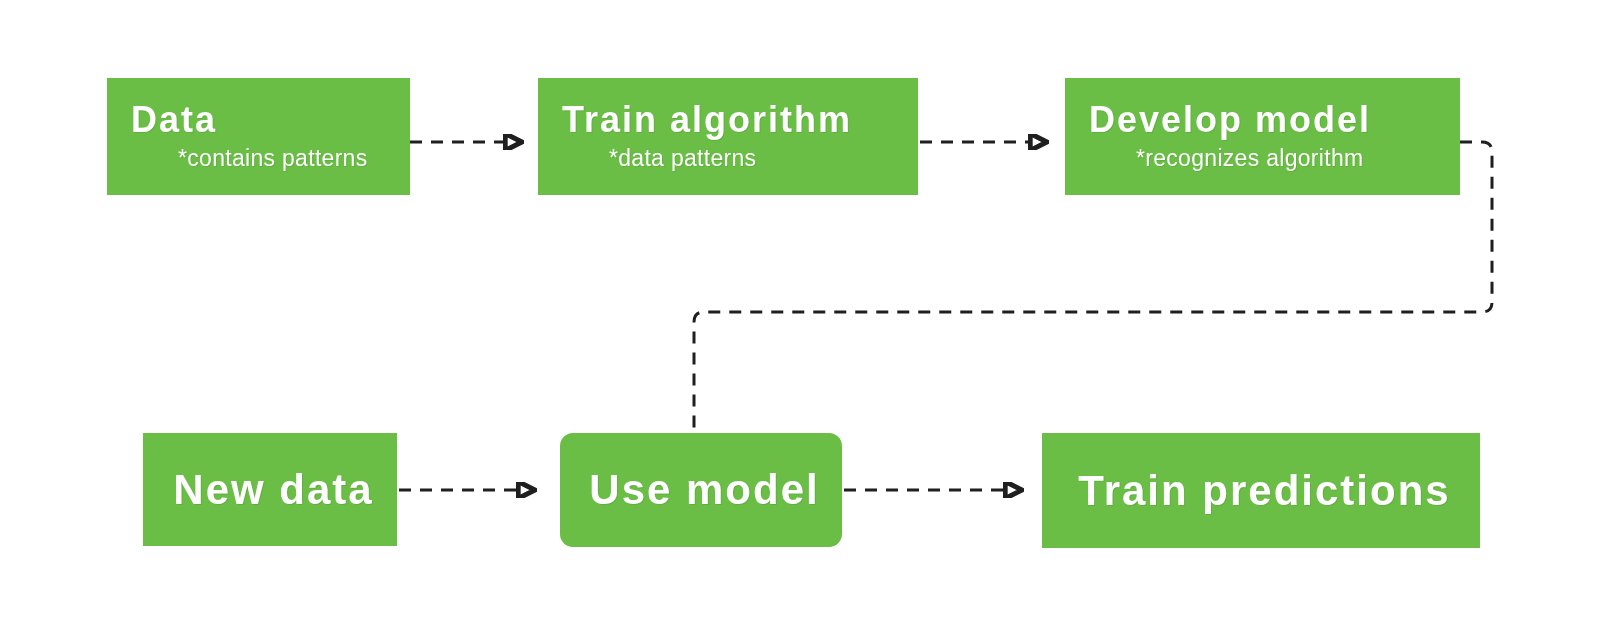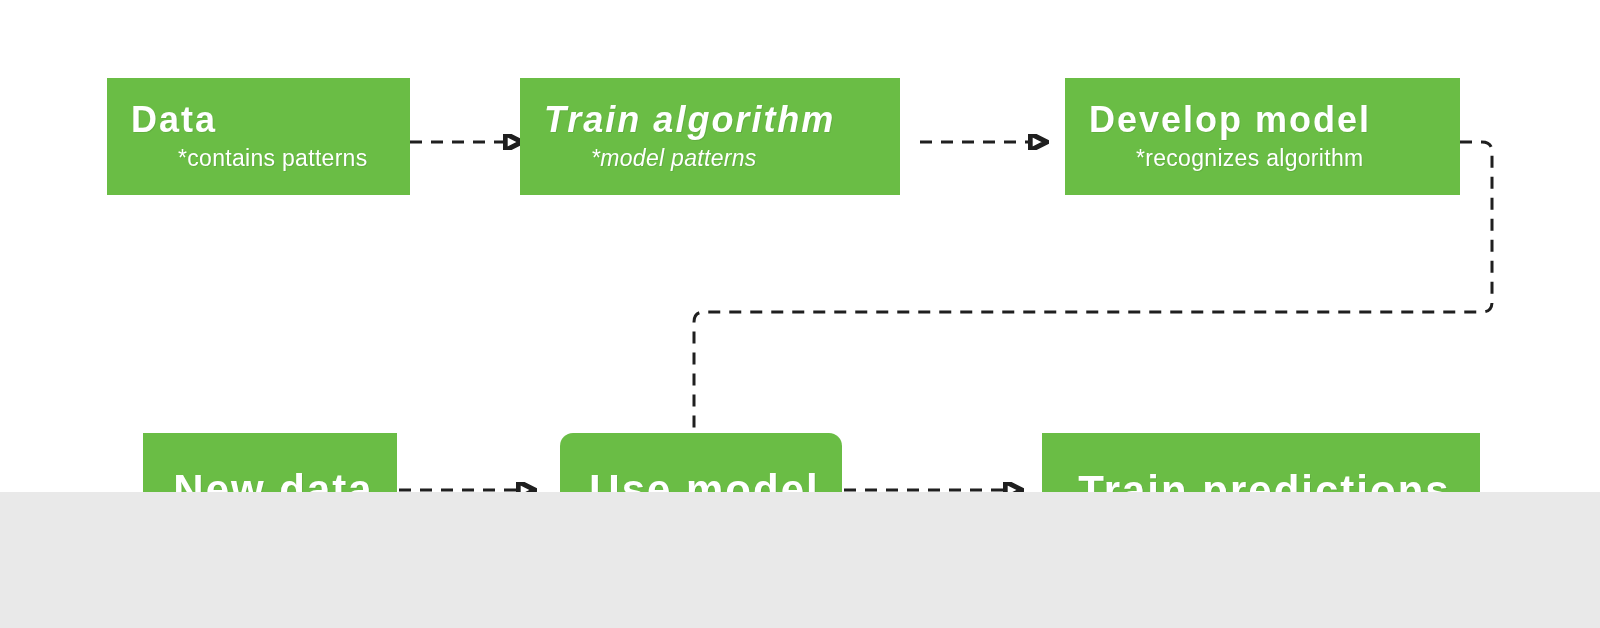--- a/index.html
+++ b/index.html
@@ -1,20 +1,20 @@
 <!DOCTYPE html>
 <html style="--bg: #ffffff; --box: #6abd45; --text: #ffffff; --line: #1f1f1f;"><head>
 <meta charset="utf-8">
 <style>
   :root{
     --bg:#ffffff; --box:#6abd45; --text:#ffffff; --line:#1f1f1f;
   }
   html,body{margin:0;padding:0;background:#e9e9e9;}
   .stage{
-    position:relative;width:1600px;height:492px;background:var(--bg);
+    position:relative;width:1600px;height:628px;background:var(--bg);
     overflow:hidden;font-family:"Liberation Sans","DejaVu Sans",sans-serif;
   }
   .edges{position:absolute;left:0;top:0;width:1600px;height:628px;pointer-events:none;}
   .edges path{fill:none;stroke:var(--line);stroke-width:3;stroke-dasharray:12 9;}
   .node{
     position:absolute;background:var(--box);color:var(--text);
     display:flex;flex-direction:column;justify-content:center;
     box-sizing:border-box;
   }
   .node--top{padding-left:24px;align-items:flex-start;text-align:left;}
@@ -23,21 +23,21 @@
     font-weight:bold;font-size:36px;line-height:1.12;letter-spacing:2px;
     text-shadow:1px 1px 0 rgba(0,0,0,0.08);white-space:nowrap;
   }
   .node--bottom .node__title{font-size:42px;letter-spacing:2px;}
   .node__subtitle{
     font-weight:400;font-size:23px;line-height:1.25;letter-spacing:0.3px;
     margin-top:4px;text-shadow:1px 1px 0 rgba(0,0,0,0.08);white-space:nowrap;margin-left:47px;
   }
   
   #node-data            {left:107px; top:78px;  width:303px;height:117px;}
-  #node-train-algorithm {left:520px; top:78px;  width:380px;height:117px;font-style:italic;}
+  #node-train-algorithm {left:538px; top:78px;  width:380px;height:117px;}
   #node-develop-model   {left:1065px;top:78px;  width:395px;height:117px;}
   #node-new-data        {left:143px; top:433px; width:254px;height:113px;}
   #node-use-model       {left:560px; top:433px; width:282px;height:114px;border-radius:13px;}
   #node-make-predictions{left:1042px;top:433px; width:438px;height:115px;}
 </style>
 </head>
 <body>
 
 <div class="stage">
 
@@ -54,21 +54,21 @@
     <path d="M844 490 H1006" marker-end="url(#arrowhead)"></path>
   </svg>
 
   <div id="node-data" class="node node--top">
     <div class="node__title">Data</div>
     <div class="node__subtitle">*contains patterns</div>
   </div>
 
   <div id="node-train-algorithm" class="node node--top">
     <div class="node__title">Train algorithm</div>
-    <div class="node__subtitle">*model patterns</div>
+    <div class="node__subtitle">*data patterns</div>
   </div>
 
   <div id="node-develop-model" class="node node--top">
     <div class="node__title">Develop model</div>
     <div class="node__subtitle">*recognizes algorithm</div>
   </div>
 
   <div id="node-new-data" class="node node--bottom">
     <div class="node__title">New data</div>
   </div>

